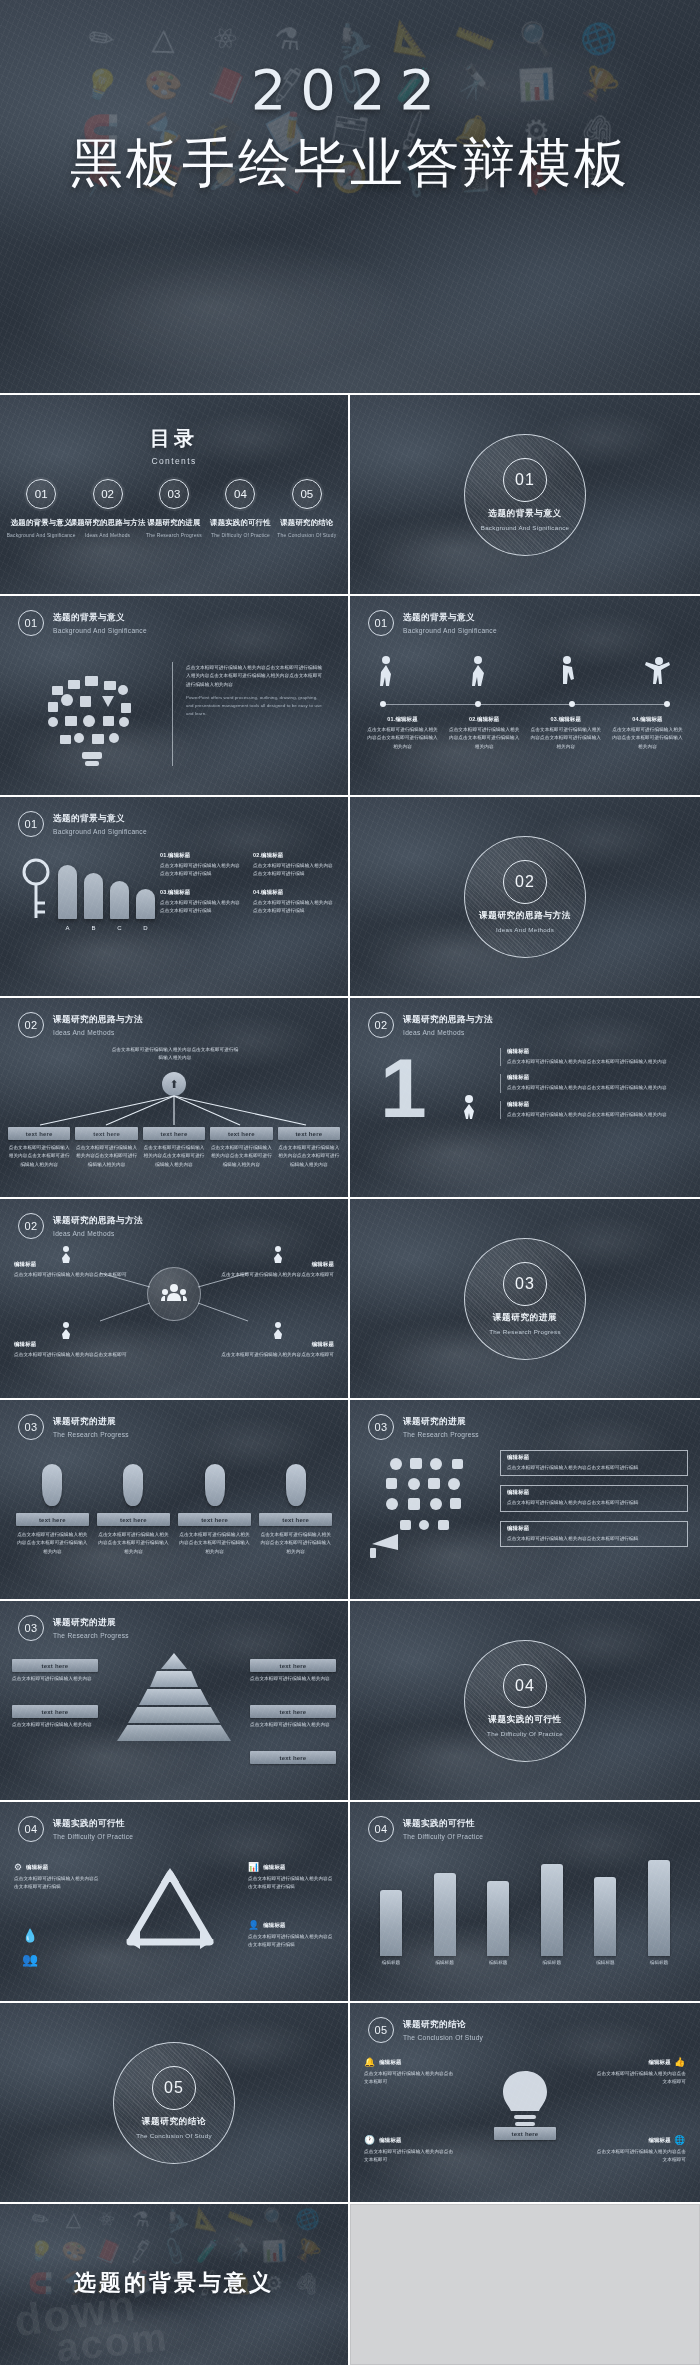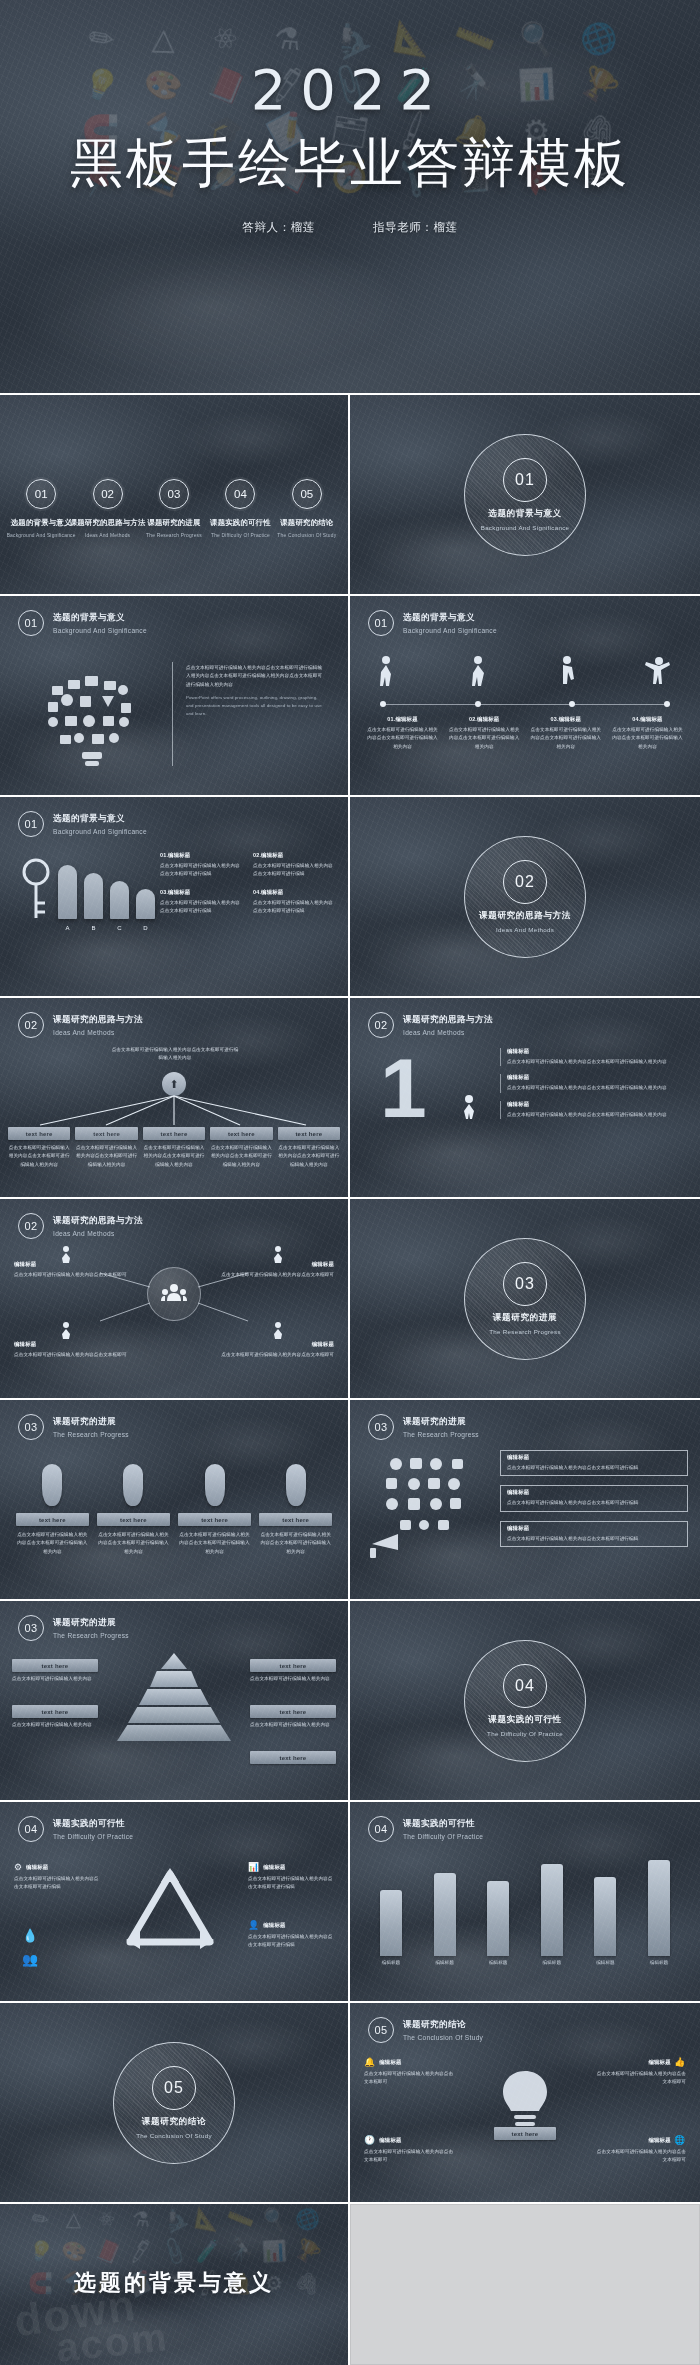--- a/index.html
+++ b/index.html
@@ -196,29 +196,29 @@
         <span style="transform: rotate(25deg);">📖</span>
         <span style="transform: rotate(-8deg);">🧭</span>
         <span style="transform: rotate(29deg);">🔧</span>
         <span style="transform: rotate(-4deg);">📓</span>
         <span style="transform: rotate(33deg);">🔖</span>
         <span style="transform: rotate(0deg);">✂</span>
       </div>
     <div class="title-block">
       <div class="year">2022</div>
       <div class="main-cn">黑板手绘毕业答辩模板</div>
-      <div class="presenter-row">
-        <span>答辩人：榴莲</span>
-        <span>指导老师：榴莲</span>
-      </div>
     </div>
   </div>
   <div class="sep" style="top:393px;"></div>
 
   <div class="slide board" style="left:0;top:395px;width:348px;height:199px;">
+    <div class="toc-title">
+      <div class="cn">目录</div>
+      <div class="en">Contents</div>
+    </div>
     <div class="toc-items">
       <div class="toc-item">
         <div class="circ">01</div>
         <div class="cn">选题的背景与意义</div>
         <div class="en">Background And Significance</div>
       </div>
       <div class="toc-item">
         <div class="circ">02</div>
         <div class="cn">课题研究的思路与方法</div>
         <div class="en">Ideas And Methods</div>

